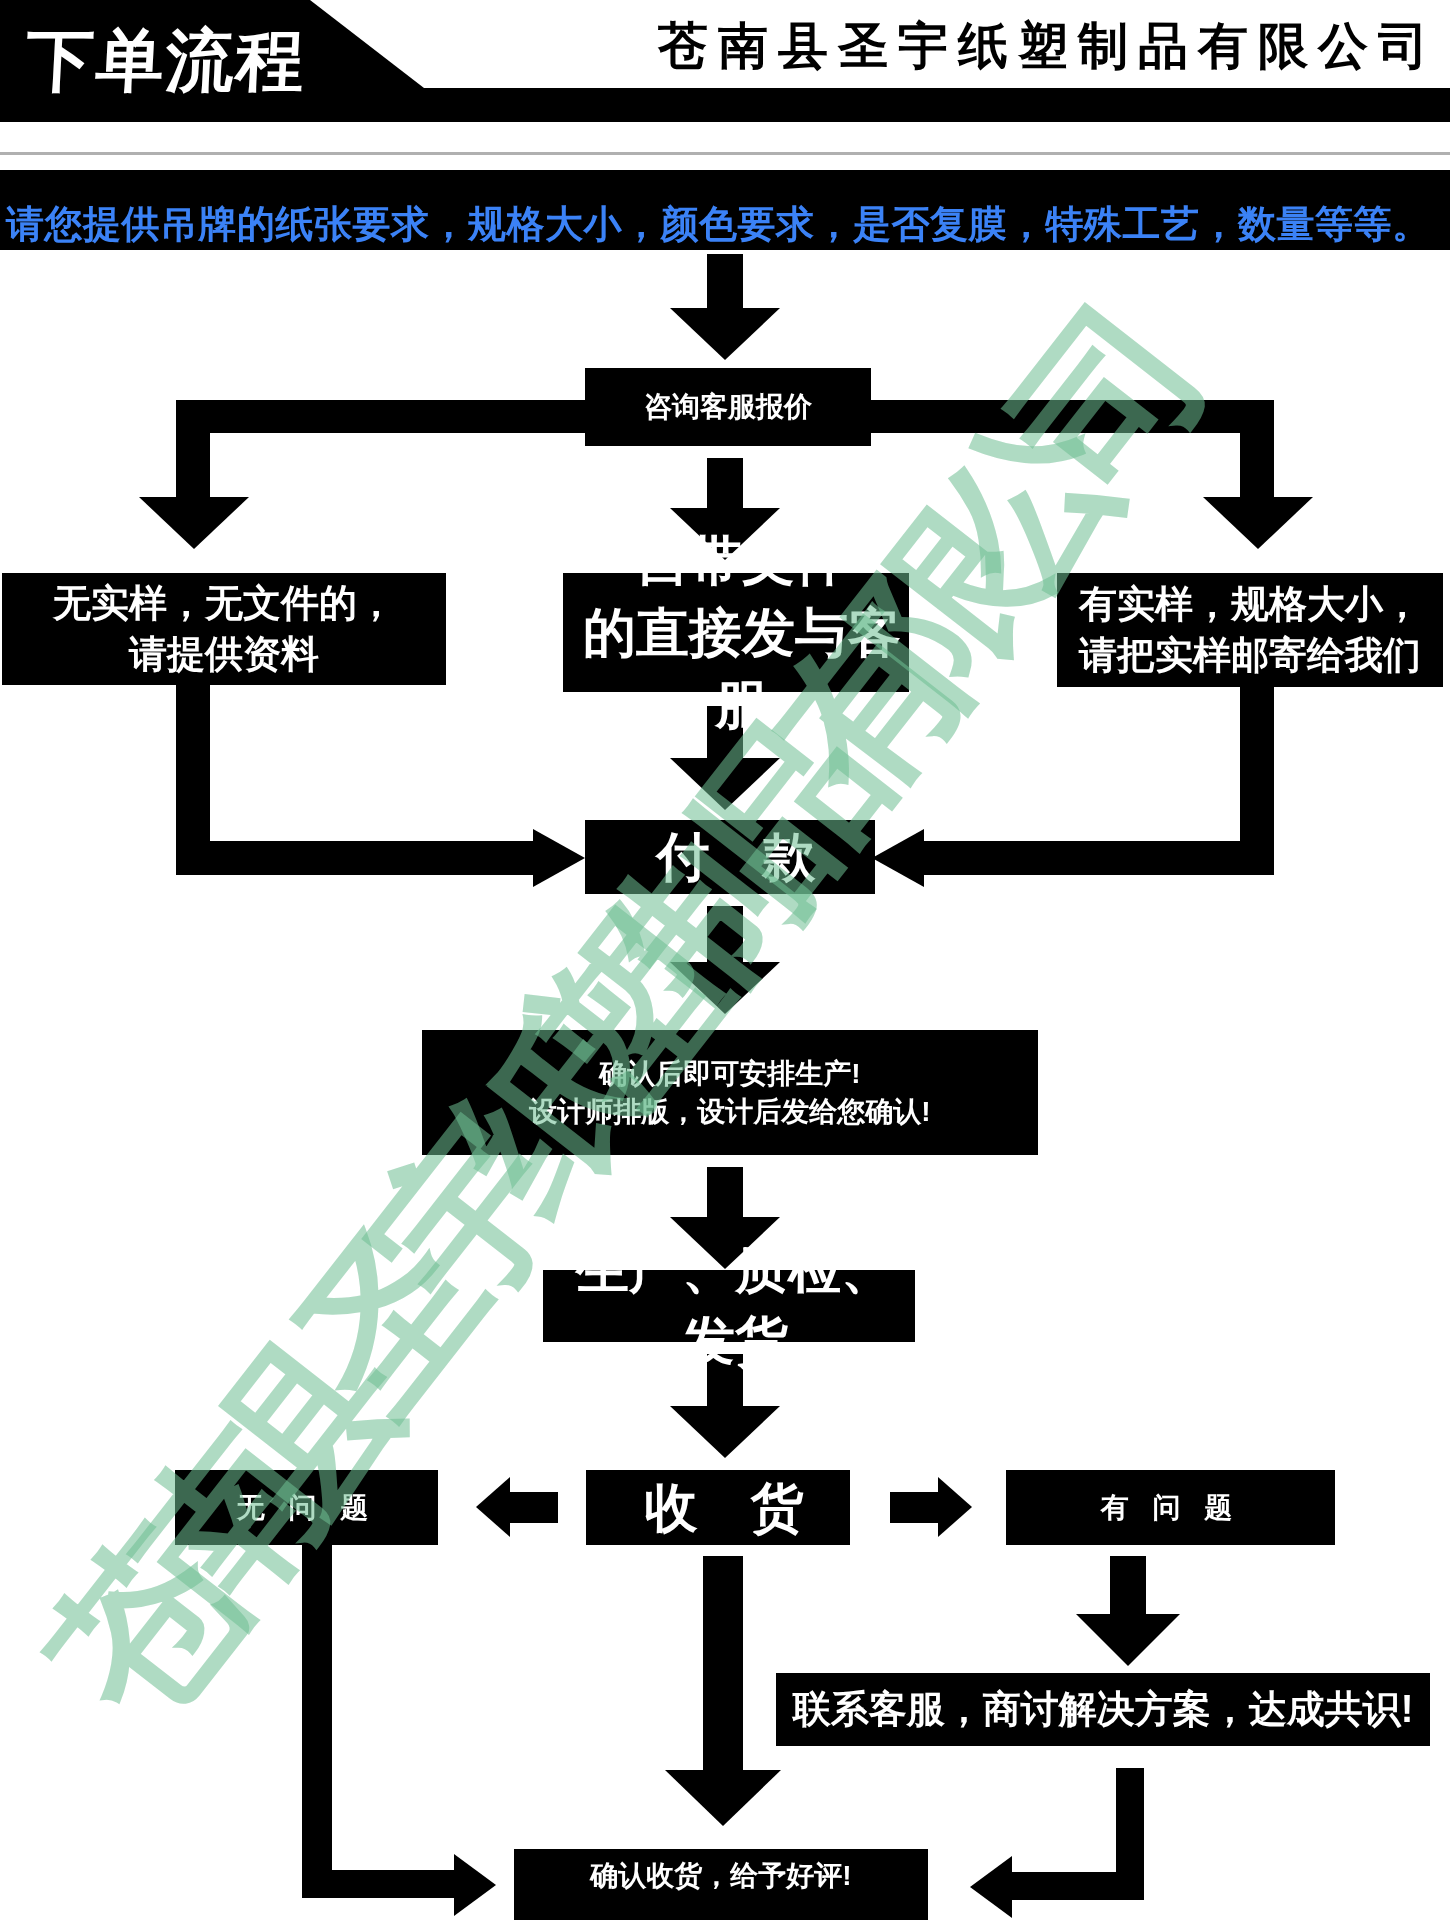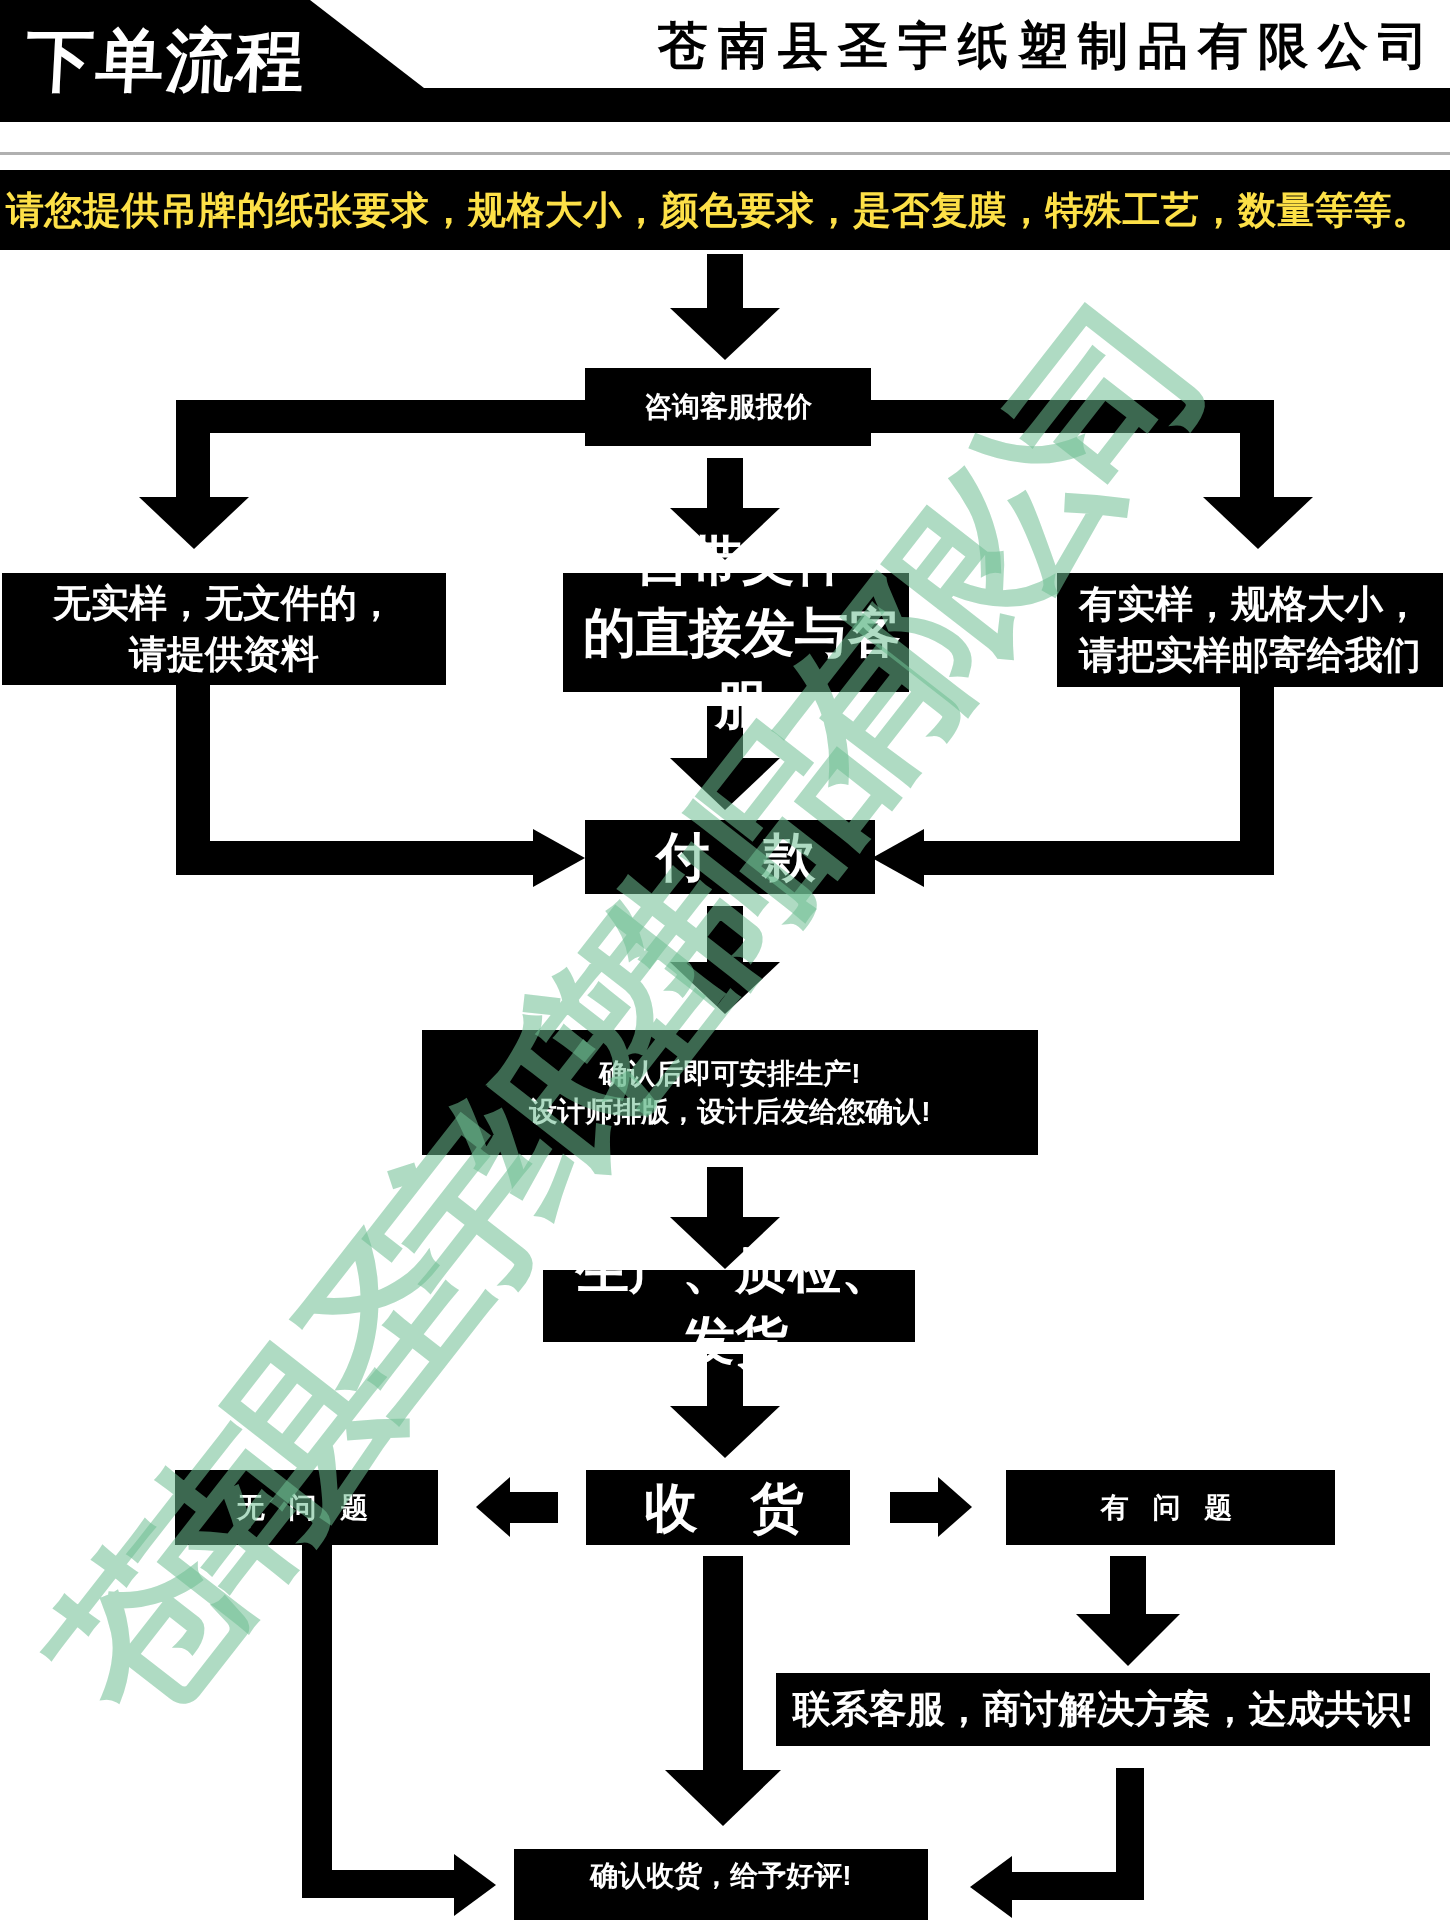--- a/index.html
+++ b/index.html
@@ -33,21 +33,21 @@
     display:inline-block;margin:13px 12px 0 0;font-size:50px;font-weight:bold;
     color:#000;letter-spacing:10px;white-space:nowrap;
   }
   #title{
     left:26px;top:16px;z-index:22;color:#fff;font-size:68px;font-weight:bold;
     letter-spacing:2px;transform:skewX(-3deg);white-space:nowrap;
   }
   #divider{left:0;top:152px;width:1450px;height:3px;background:#b0b0b0;z-index:4;}
   #notice{
     left:0;top:170px;width:1450px;height:80px;background:#000;z-index:10;
-    display:flex;align-items:center;color:#fde047;font-weight:bold;font-size:38px;
+    display:flex;align-items:flex-end;color:#3b82f6;font-weight:bold;font-size:38px;
     padding-left:6px;box-sizing:border-box;white-space:nowrap;letter-spacing:0.5px;
   }
   #watermark{
     left:95px;top:1608px;z-index:50;font-size:175px;line-height:175px;
     font-weight:bold;white-space:nowrap;letter-spacing:-45px;
     color:rgba(110,190,145,0.55);
     transform:rotate(-52deg);transform-origin:left center;
     pointer-events:none;
   }
   .f38{font-size:38px;} .f40{font-size:28px;} .f42{font-size:53px;padding-left:12px;}

